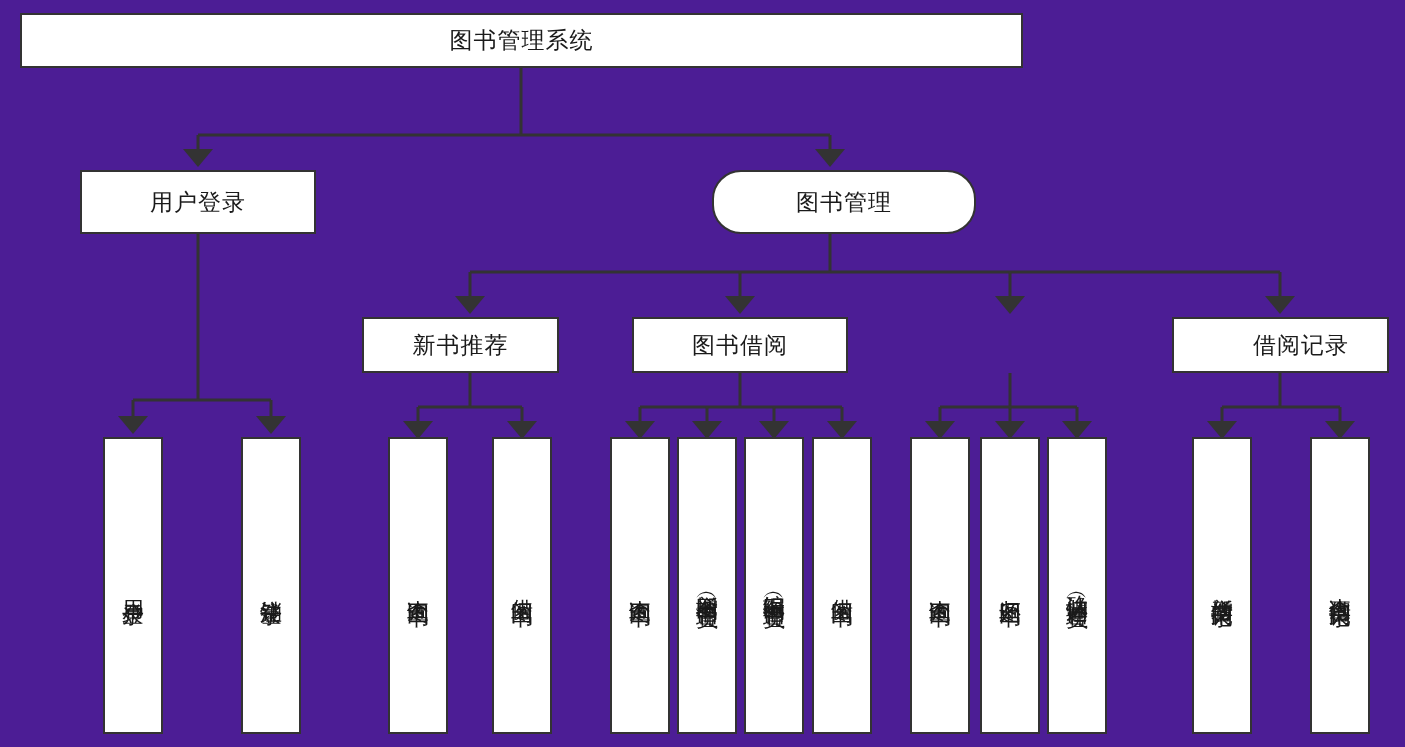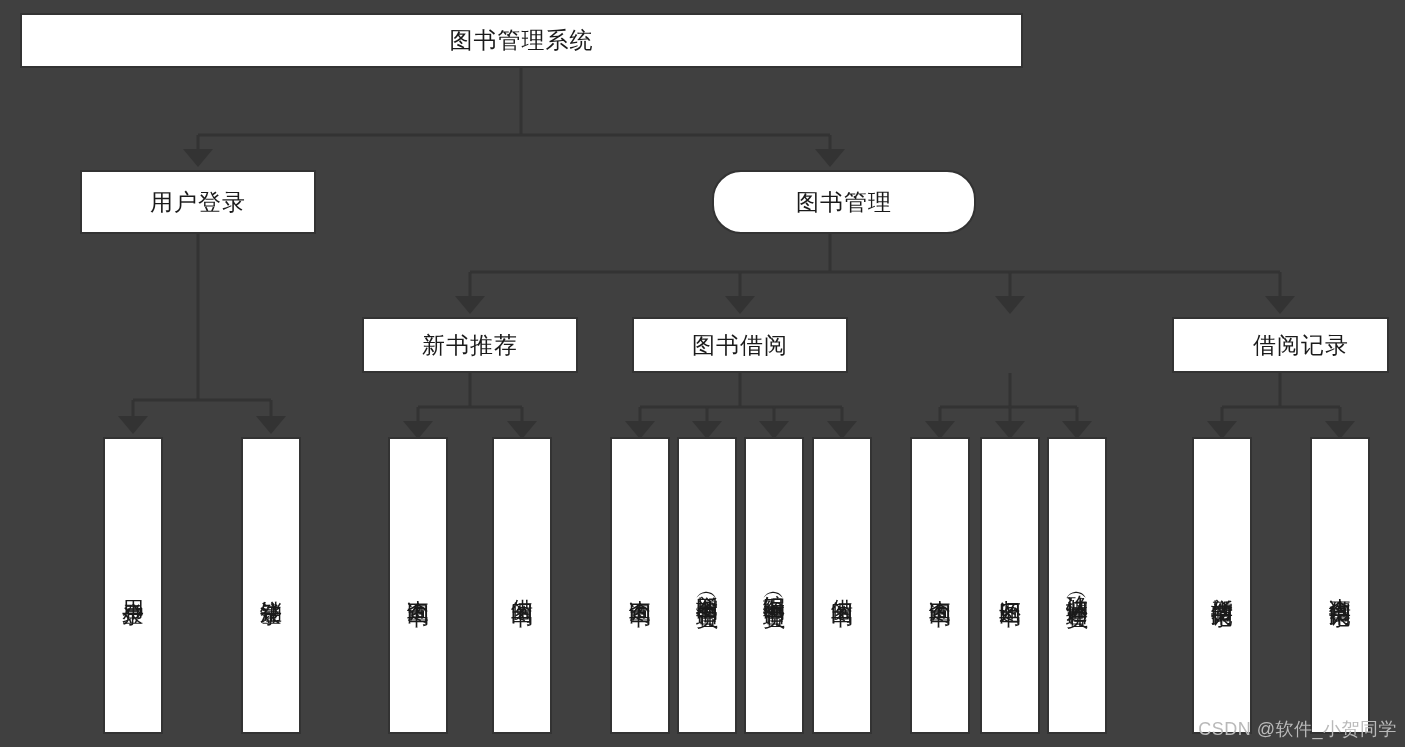--- a/index.html
+++ b/index.html
@@ -7,21 +7,21 @@
     padding: 0;
     background: #ffffff;
   }
   body {
     font-family: "Liberation Sans", "DejaVu Sans", sans-serif;
   }
   #canvas {
     position: relative;
     width: 1405px;
     height: 747px;
-    background: #404040;
+    background: #4c1d95;
     overflow: hidden;
   }
   .node {
     position: absolute;
     box-sizing: border-box;
     border: 2px solid #333333;
     background: #ffffff;
     display: flex;
     align-items: center;
     justify-content: center;
@@ -123,21 +123,21 @@
     <span class="label">图书管理系统</span>
   </div>
 
   <div class="node horiz" style="left:80px; top:170px; width:236px; height:64px;">
     <span class="label">用户登录</span>
   </div>
   <div class="node horiz" style="left:712px; top:170px; width:264px; height:64px;border-radius:29px;">
     <span class="label">图书管理</span>
   </div>
 
-  <div class="node horiz" style="left:362px; top:317px; width:216px; height:56px;">
+  <div class="node horiz" style="left:362px; top:317px; width:197px; height:56px;">
     <span class="label">新书推荐</span>
   </div>
   <div class="node horiz" style="left:632px; top:317px; width:216px; height:56px;font-family:Liberation Serif, serif;">
     <span class="label">图书借阅</span>
   </div>
   <div class="node horiz" style="left:1172px; top:317px; width:217px; height:56px;padding-left:41px;">
     <span class="label">借阅记录</span>
   </div>
 
   <div class="node vert" style="left:103px; top:437px; width:60px; height:297px;">
@@ -177,15 +177,14 @@
     <span class="label">确认归还（管理员）</span>
   </div>
 
   <div class="node vert" style="left:1192px; top:437px; width:60px; height:297px;">
     <span class="label">新增借阅记录</span>
   </div>
   <div class="node vert" style="left:1310px; top:437px; width:60px; height:297px;">
     <span class="label">查询借阅记录</span>
   </div>
 
-  <div class="watermark">CSDN @软件_小贺同学</div>
 
 </div>
 
 </body></html>

